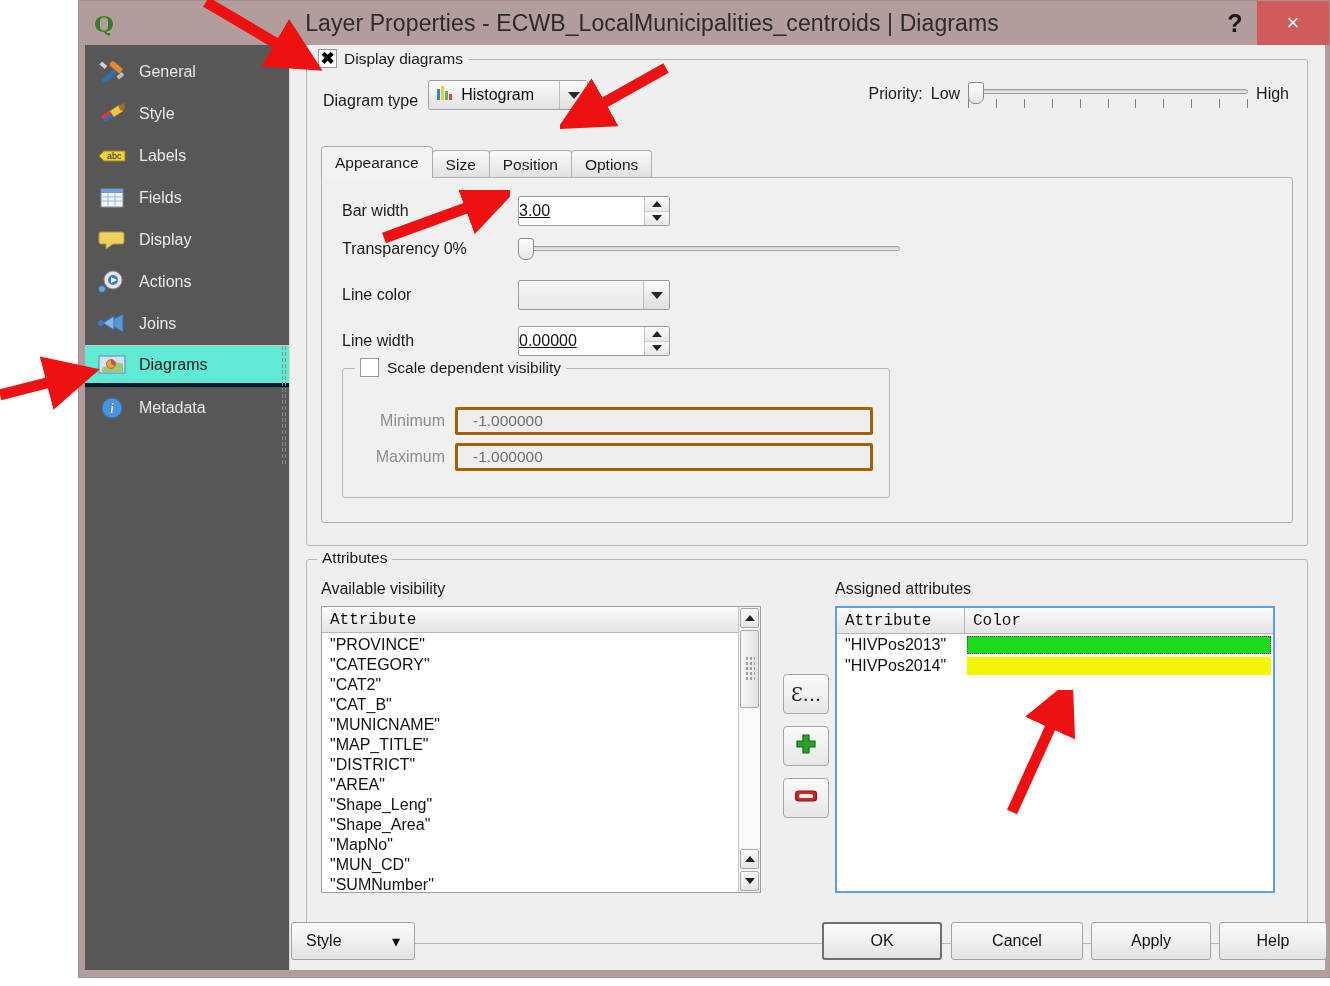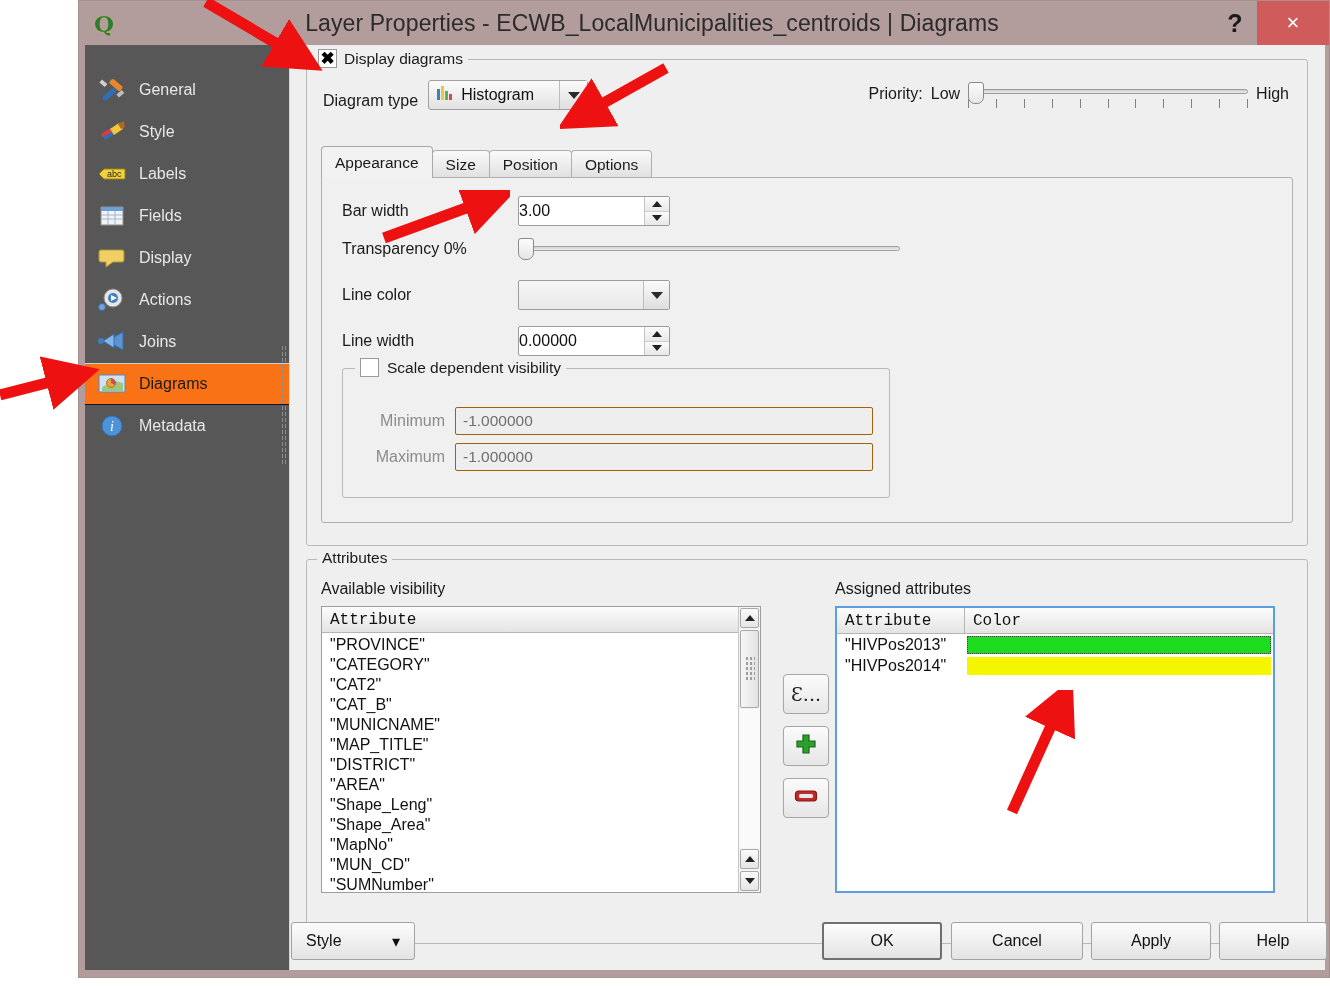--- a/index.html
+++ b/index.html
@@ -51,32 +51,32 @@
   }
 
   
   #content {
     position:absolute; left:6px; top:44px;
     width: 1240px; height: 925px;
     display: flex;
   }
   #sidebar {
     width: 204px; background:#575757;
-    padding-top: 24px;
+    padding-top: 6px;
     flex-shrink: 0;
     position: relative;
   }
   .side-item {
     height: 42px; display:flex; align-items:center;
     padding-left: 12px; color:#e8e8e8; font-size:16px;
     gap: 12px;
   }
   .side-item.active {
-    background:#f97316; color:#1a1a1a;
-    border-top:1px solid #cfcfcf; border-bottom:1px solid #0f172a;
+    background:#5eead4; color:#1a1a1a;
+    border-top:1px solid #cfcfcf; border-bottom:4px solid #0f172a;
   }
   .side-ico { width:30px;height:28px;flex-shrink:0;display:block; }
   #sidebar-grip {
     position:absolute; right:2px; top:300px;
     width:6px; height:120px;
     background-image: radial-gradient(#8d8d8d 1px, transparent 1px);
     background-size: 3px 6px;
   }
 
   #panel {
@@ -157,21 +157,21 @@
   }
 
   
   .frow { position:absolute; display:flex; align-items:center; }
   .frow .flabel { width:176px; font-size:16px; color:#1a1a1a; }
   .spin {
     width:152px; height:30px; background:#fff;
     border:1px solid #9c9c9c; border-radius:2px;
     display:flex; align-items:center;
   }
-  .spin .val { flex:1; font-size:16px; color:#111; }
+  .spin .val { flex:1; font-size:16px; color:#111;text-decoration:underline; }
   .spin .arrows {
     width:25px;height:100%;border-left:1px solid #c4c4c4;
     display:flex;flex-direction:column;
   }
   .spin .arrows div {
     flex:1; display:flex;align-items:center;justify-content:center;
     background:linear-gradient(#fbfbfb,#e8e8e8);
   }
   .spin .arrows div:first-child { border-bottom:1px solid #cfcfcf; }
   .tri-up-s { width:0;height:0;border-left:5px solid transparent;border-right:5px solid transparent;border-bottom:6px solid #222; }
@@ -194,23 +194,23 @@
   .trans-slider .bar {
     position:absolute; left:0; top:8px; width:100%; height:5px;
     background:linear-gradient(#d2d2d2,#ededed); border:1px solid #a0a0a0; border-radius:3px;
   }
 
   
   #grp-scale { left:20px; top:190px; width:548px; height:130px; background:#f0f0f0;}
   #grp-scale > .legend { background:#f0f0f0; left:12px; display:flex;align-items:center;gap:8px;}
   .disabled-label { color:#8c8c8c; font-size:16px; }
   .ro-input {
-    height:28px; background:#eeeeee; border:1px solid #a16207;
+    height:28px; background:#eeeeee; border:3px solid #a16207;
     border-radius:2px; display:flex; align-items:center;
-    padding-left:7px; font-size:15.5px; color:#6e6e6e;
+    padding-left:15px; font-size:15.5px; color:#6e6e6e;
   }
 
   
   #grp-attr { left:16px; top:514px; width:1002px; height:385px; }
   .sublabel { position:absolute; font-size:16px; color:#1a1a1a; }
 
   .listbox {
     position:absolute; background:#fff;
     border:1px solid #9e9e9e;
   }

